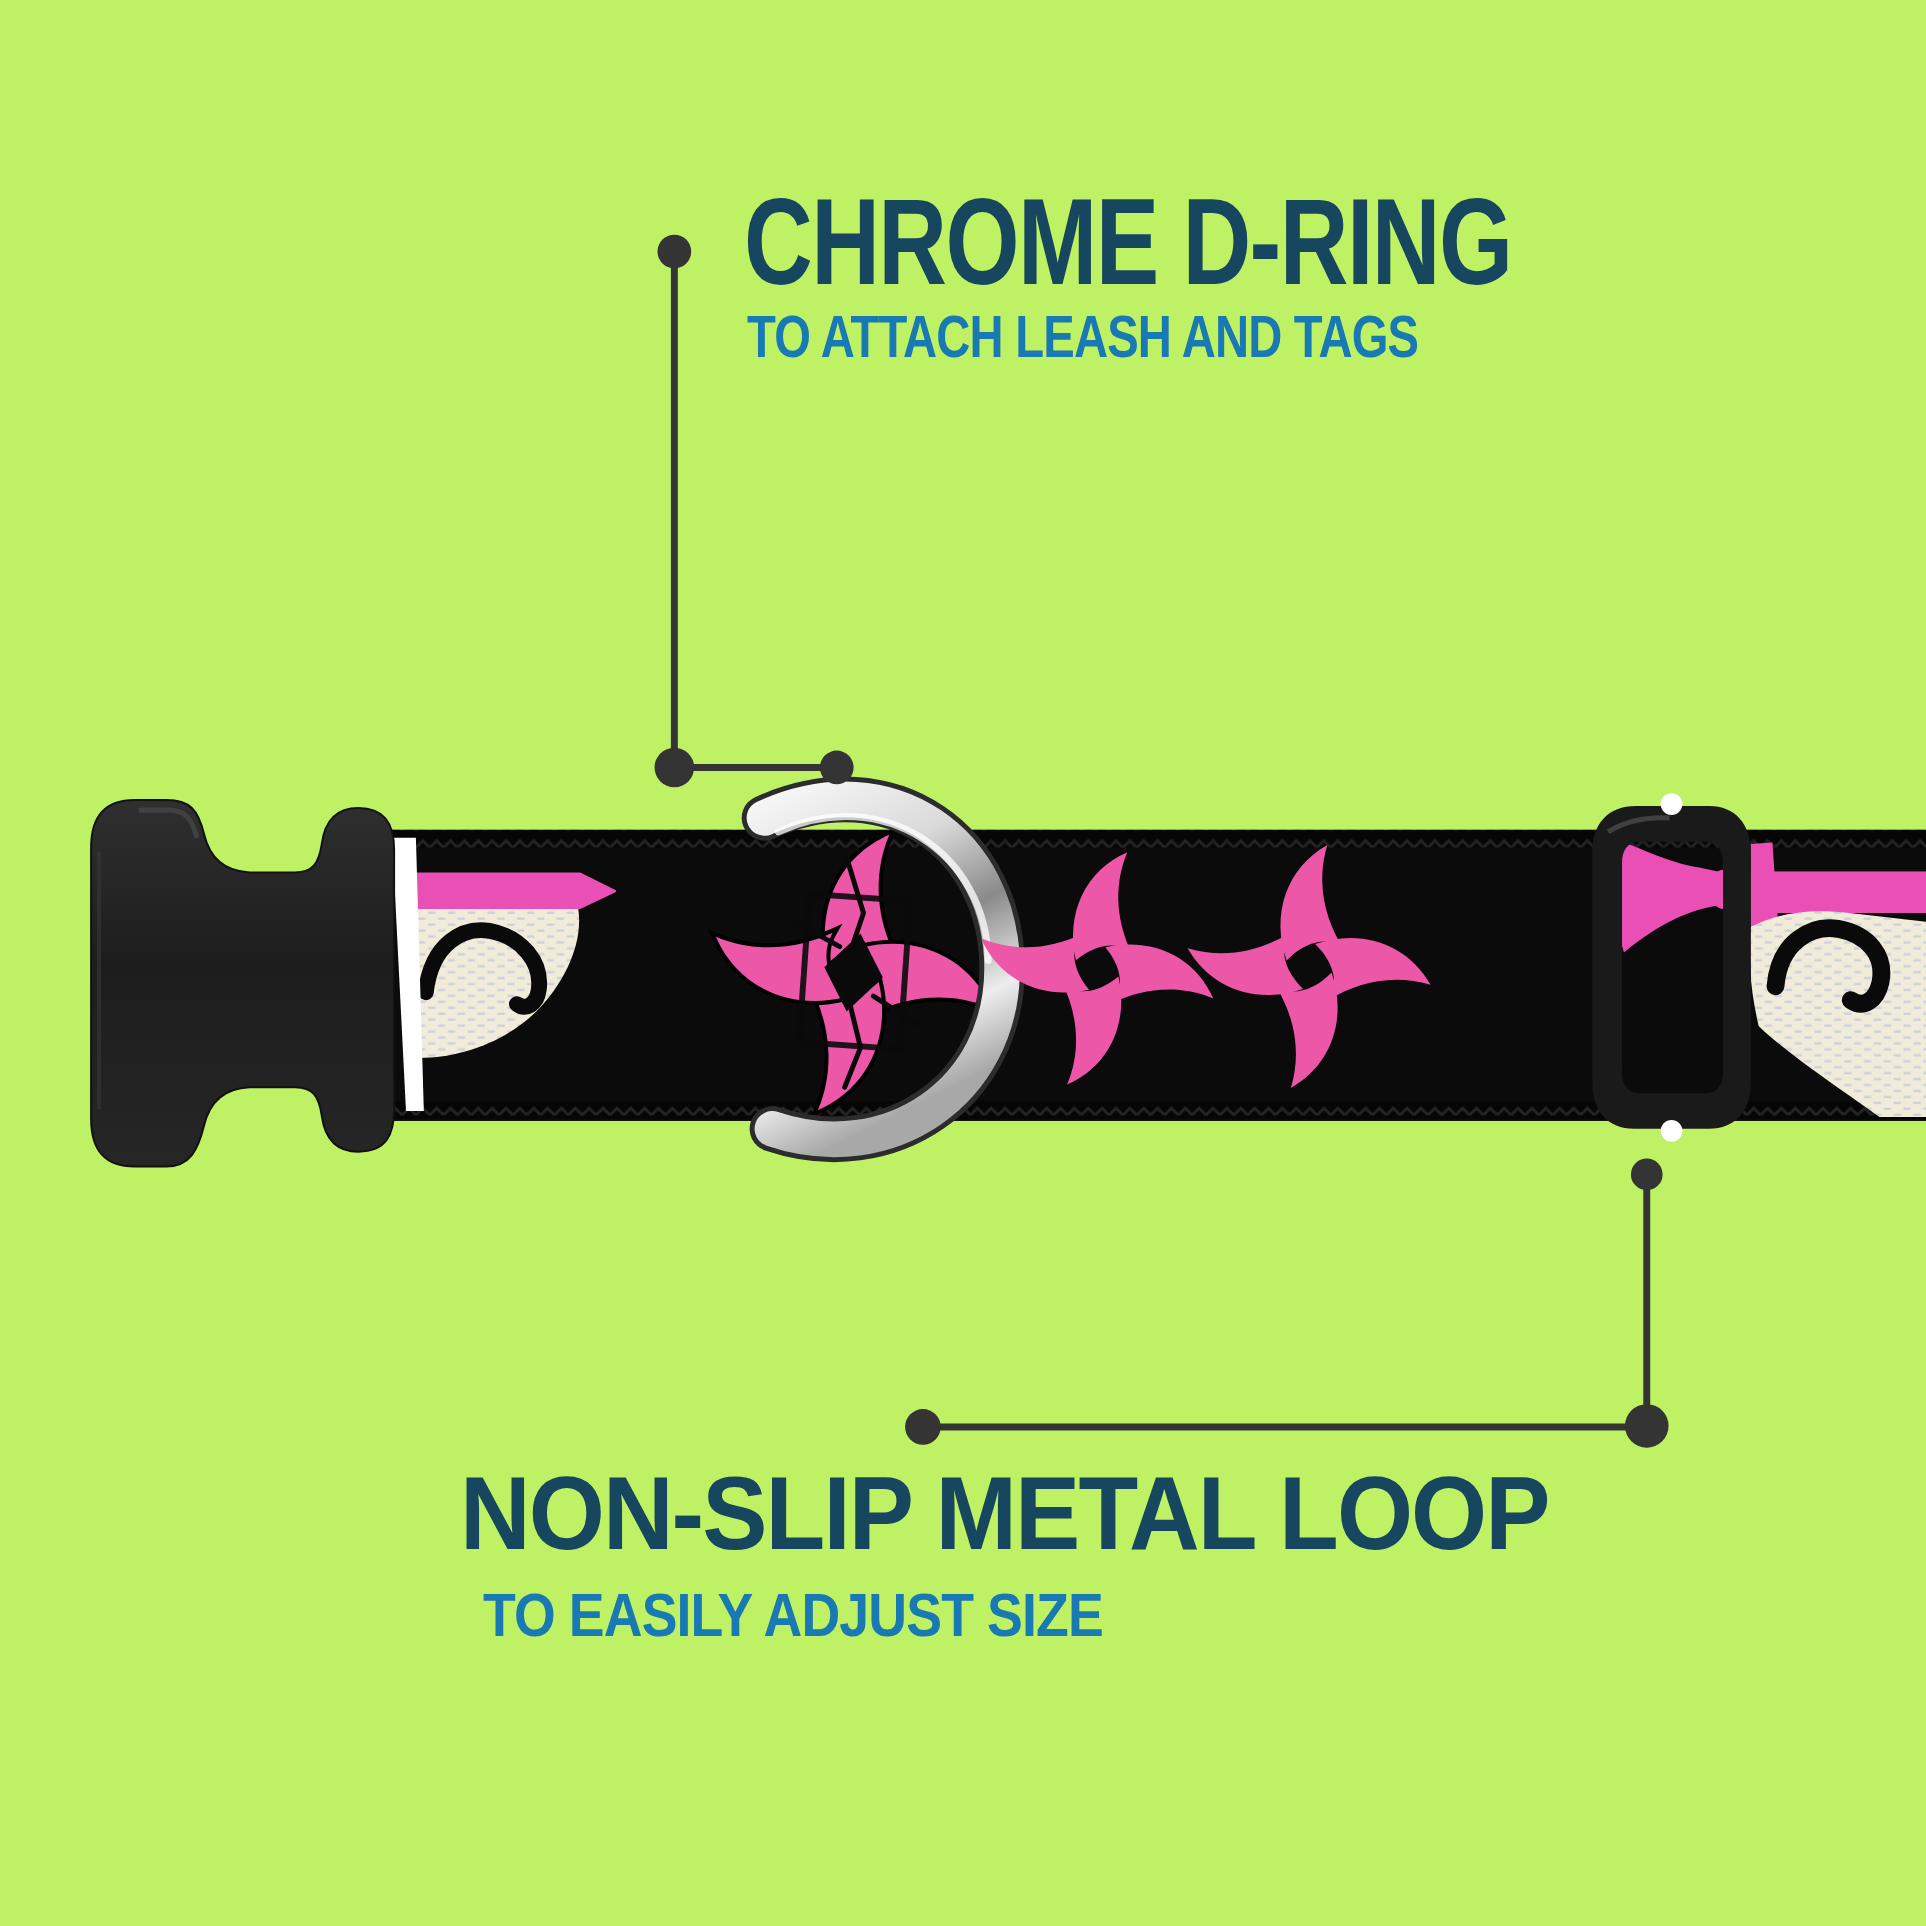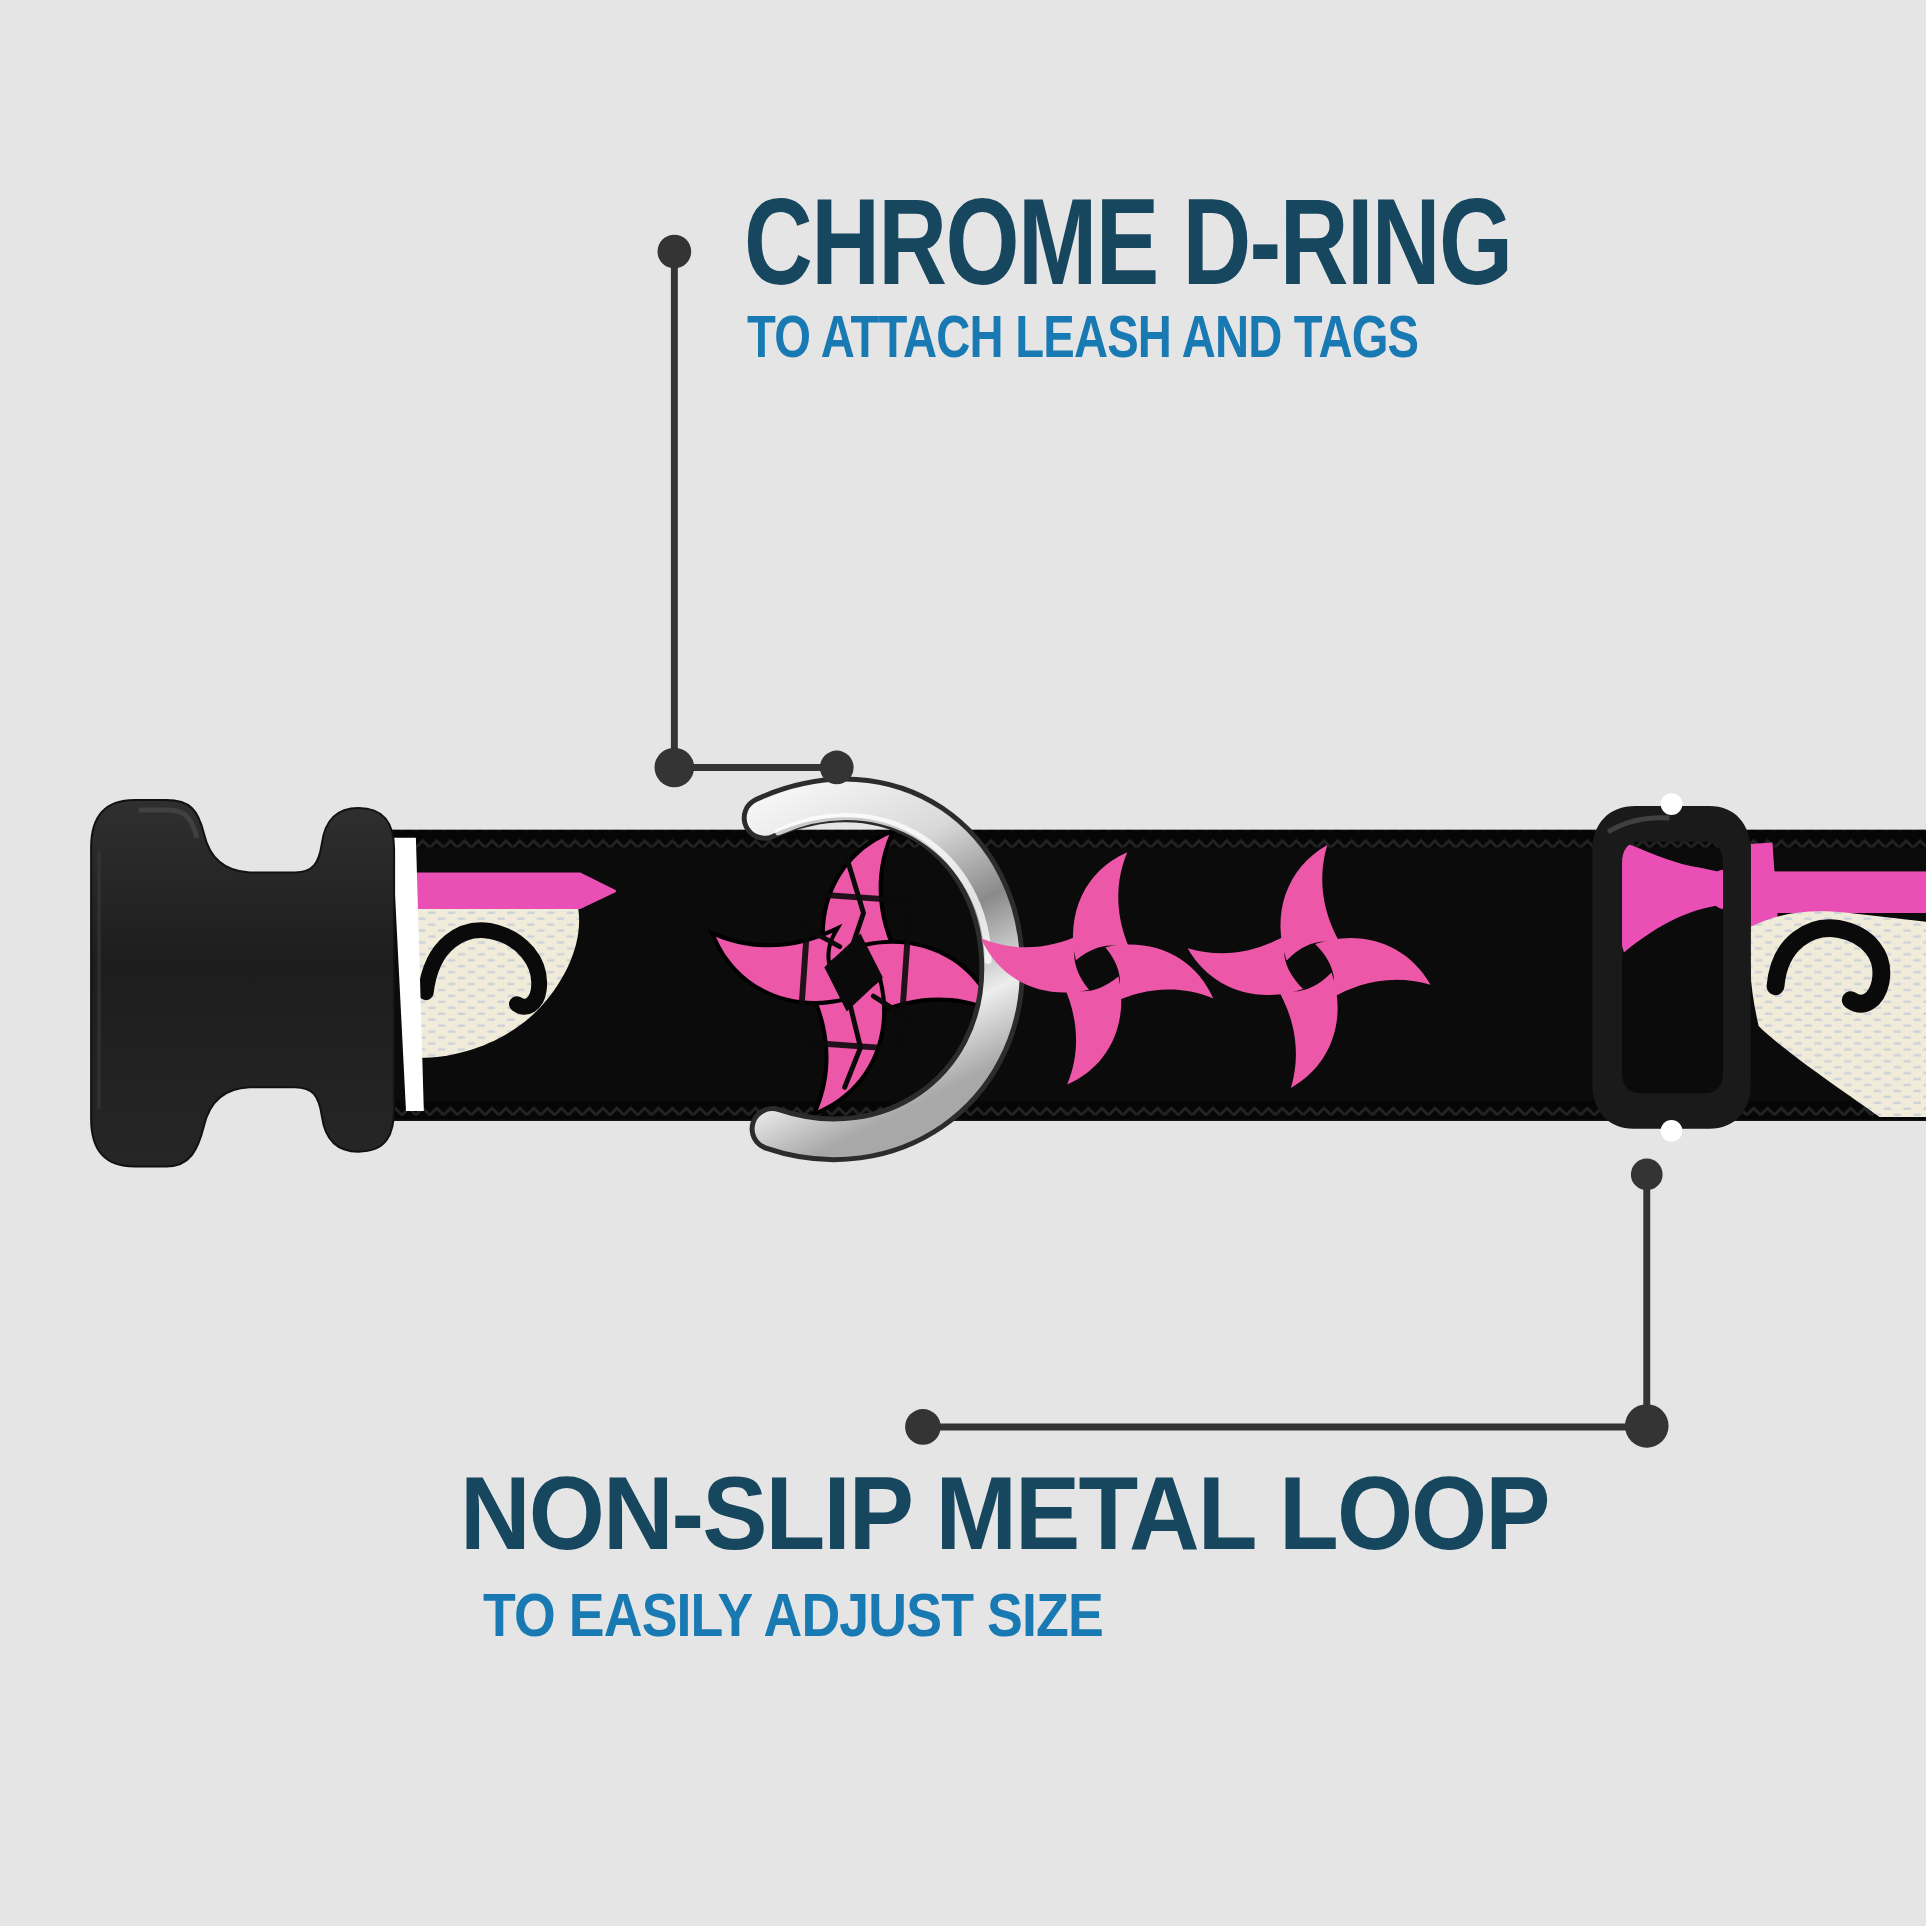--- a/index.html
+++ b/index.html
@@ -1,16 +1,16 @@
 <!DOCTYPE html>
 <html style="--c-title_navy: #17465f; --c-subtitle_blue: #1879b3; --c-callout_gray: #343434; --c-webbing_black: #0b0b0b; --c-star_pink: #ec57a8; --c-accent_pink: #e94fb5; --c-face_cream: #f1ebd9; --c-stitch_blue: #c3cbdb; --c-chrome_light: #f6f6f6; --c-chrome_dark: #8a8a8a; --c-buckle_black: #222222; --c-slider_black: #1a1a1a;"><head>
 <meta charset="utf-8">
 <style>
   html,body{margin:0;padding:0;background:#ffffff;}
-  .stage{position:relative;width:1927px;height:1927px;background:#e5e5e5;overflow:hidden;
+  .stage{position:relative;width:1927px;height:1927px;background:#bef264;overflow:hidden;
          font-family:"Liberation Sans", sans-serif;}
   .stage svg{position:absolute;left:0;top:0;}
   .callout-text{position:absolute;font-weight:bold;line-height:1;white-space:nowrap;
                 transform-origin:left top;}
   .ttl{color:var(--c-title_navy);}
   .sub{color:var(--c-subtitle_blue);}
   #dring-title   {left:744px; top:181px;  font-size:122px; letter-spacing:-2px; transform:scaleX(.78);}
   #dring-sub     {left:747px; top:308px;  font-size:59px;  letter-spacing:-1px; transform:scaleX(.80);}
   #loop-title    {left:460px; top:1461px; font-size:104px; letter-spacing:-2px; transform:scaleX(.94);}
   #loop-sub      {left:483px; top:1585px; font-size:61px;  letter-spacing:-1px; transform:scaleX(.88);}

